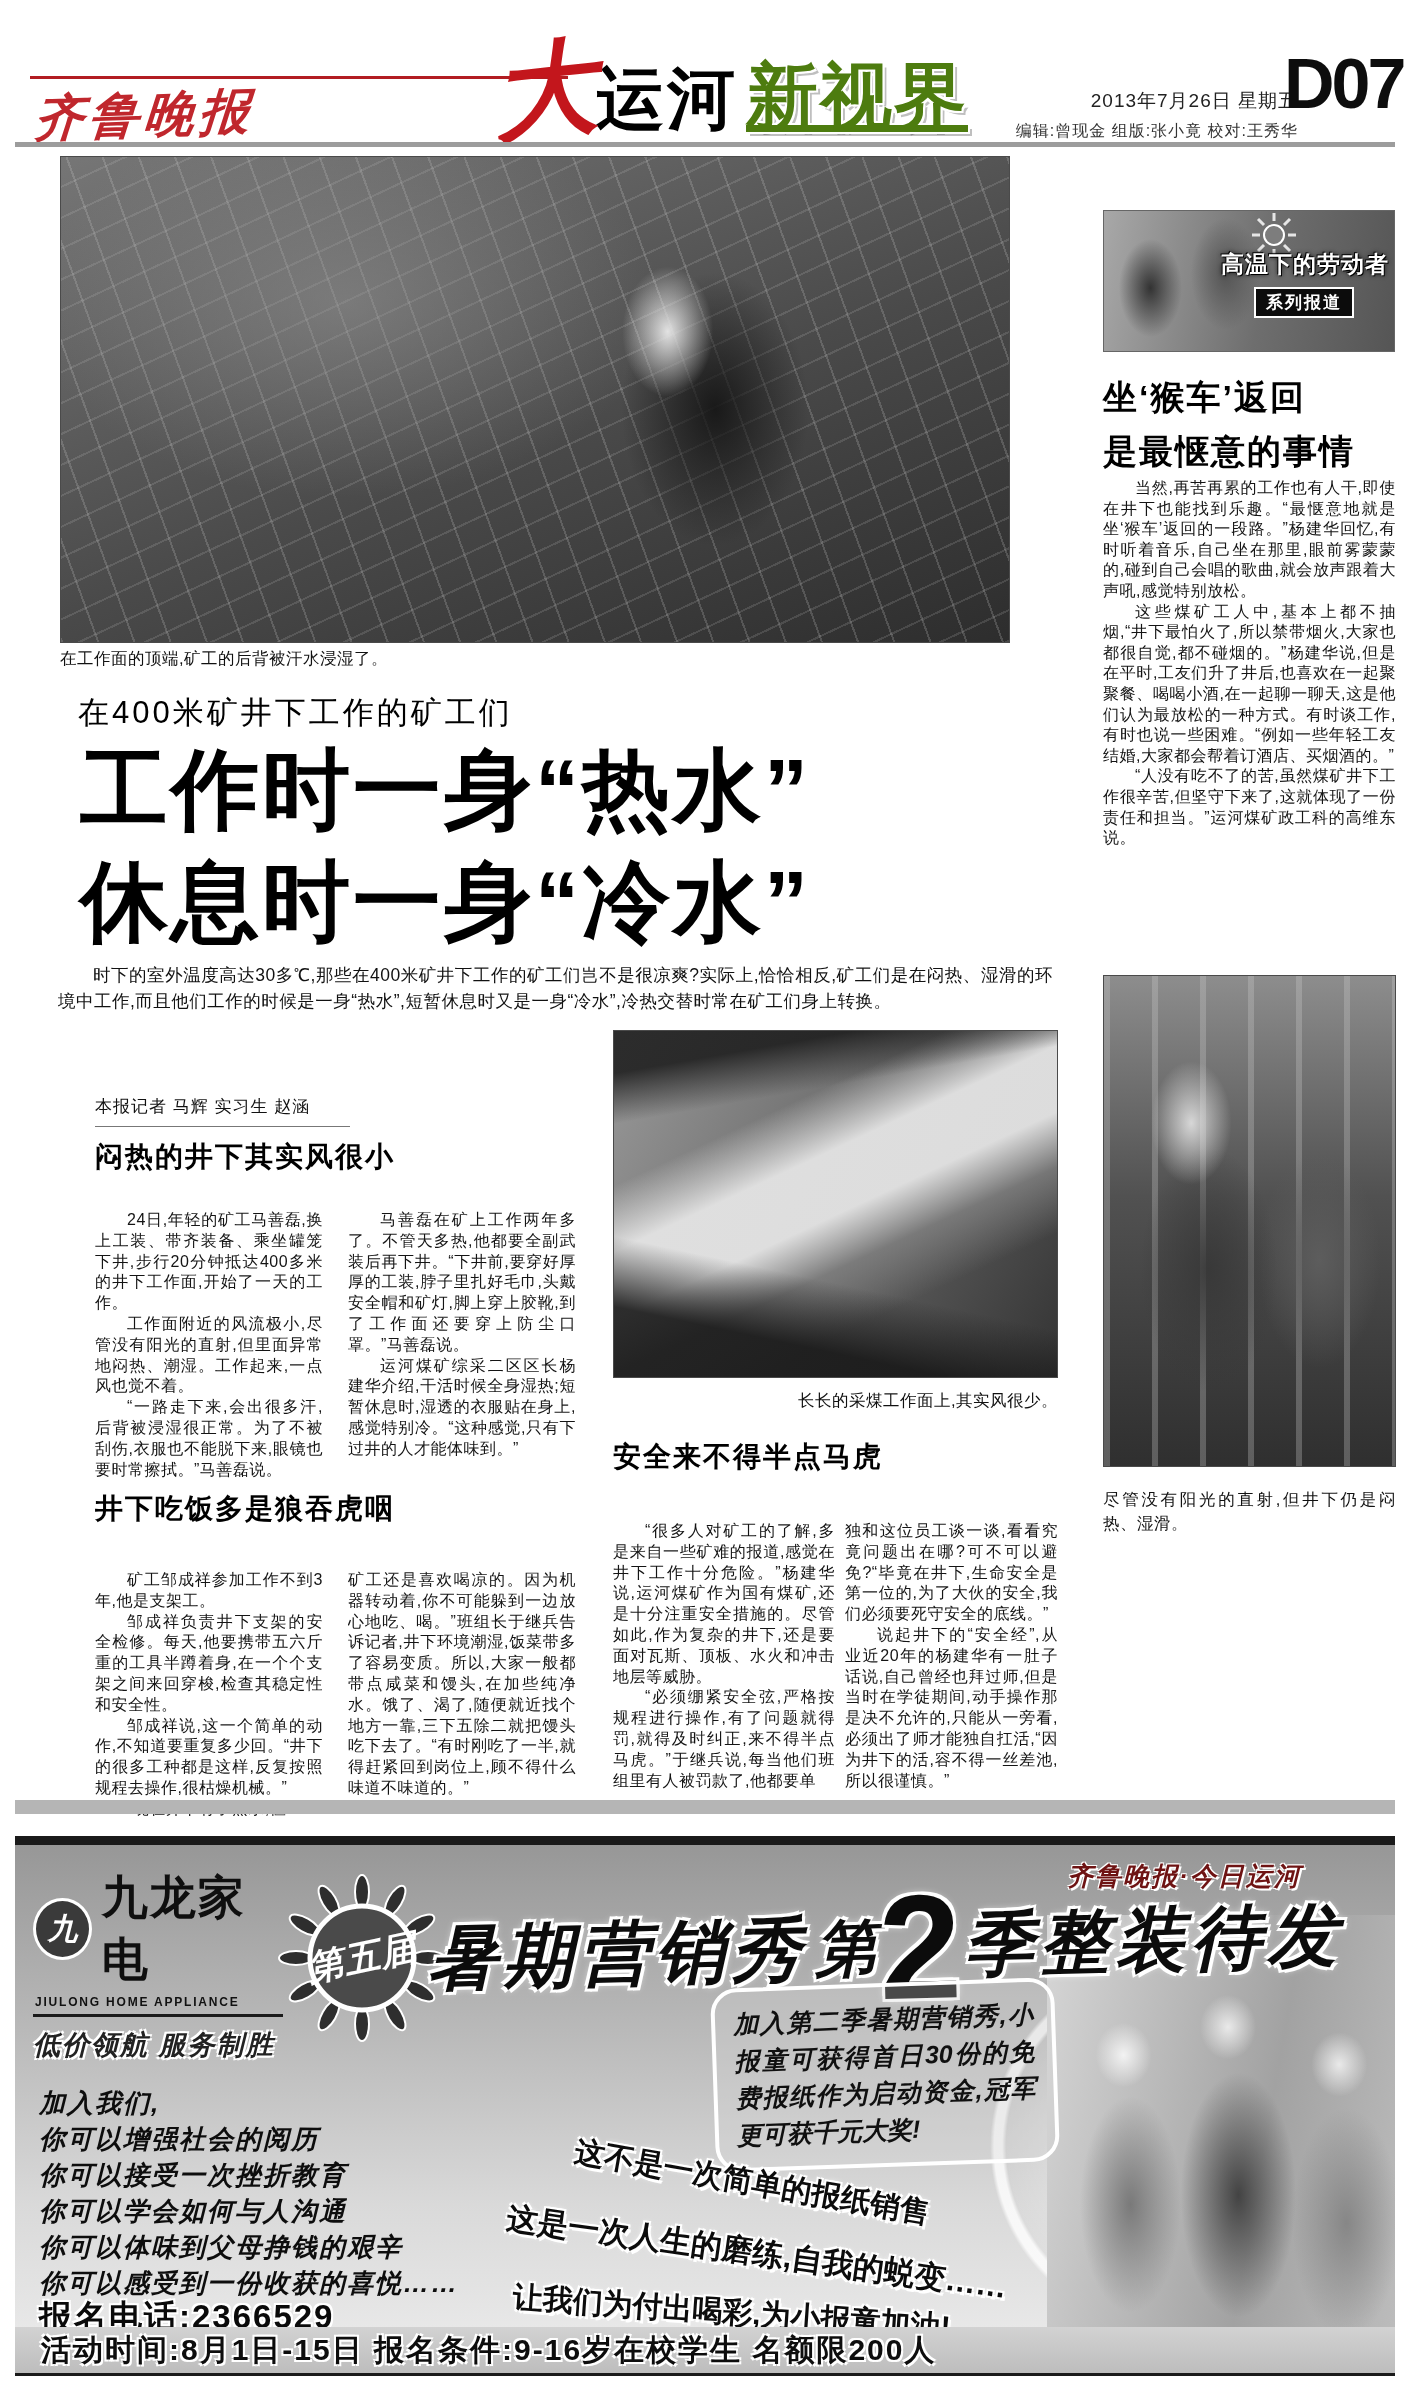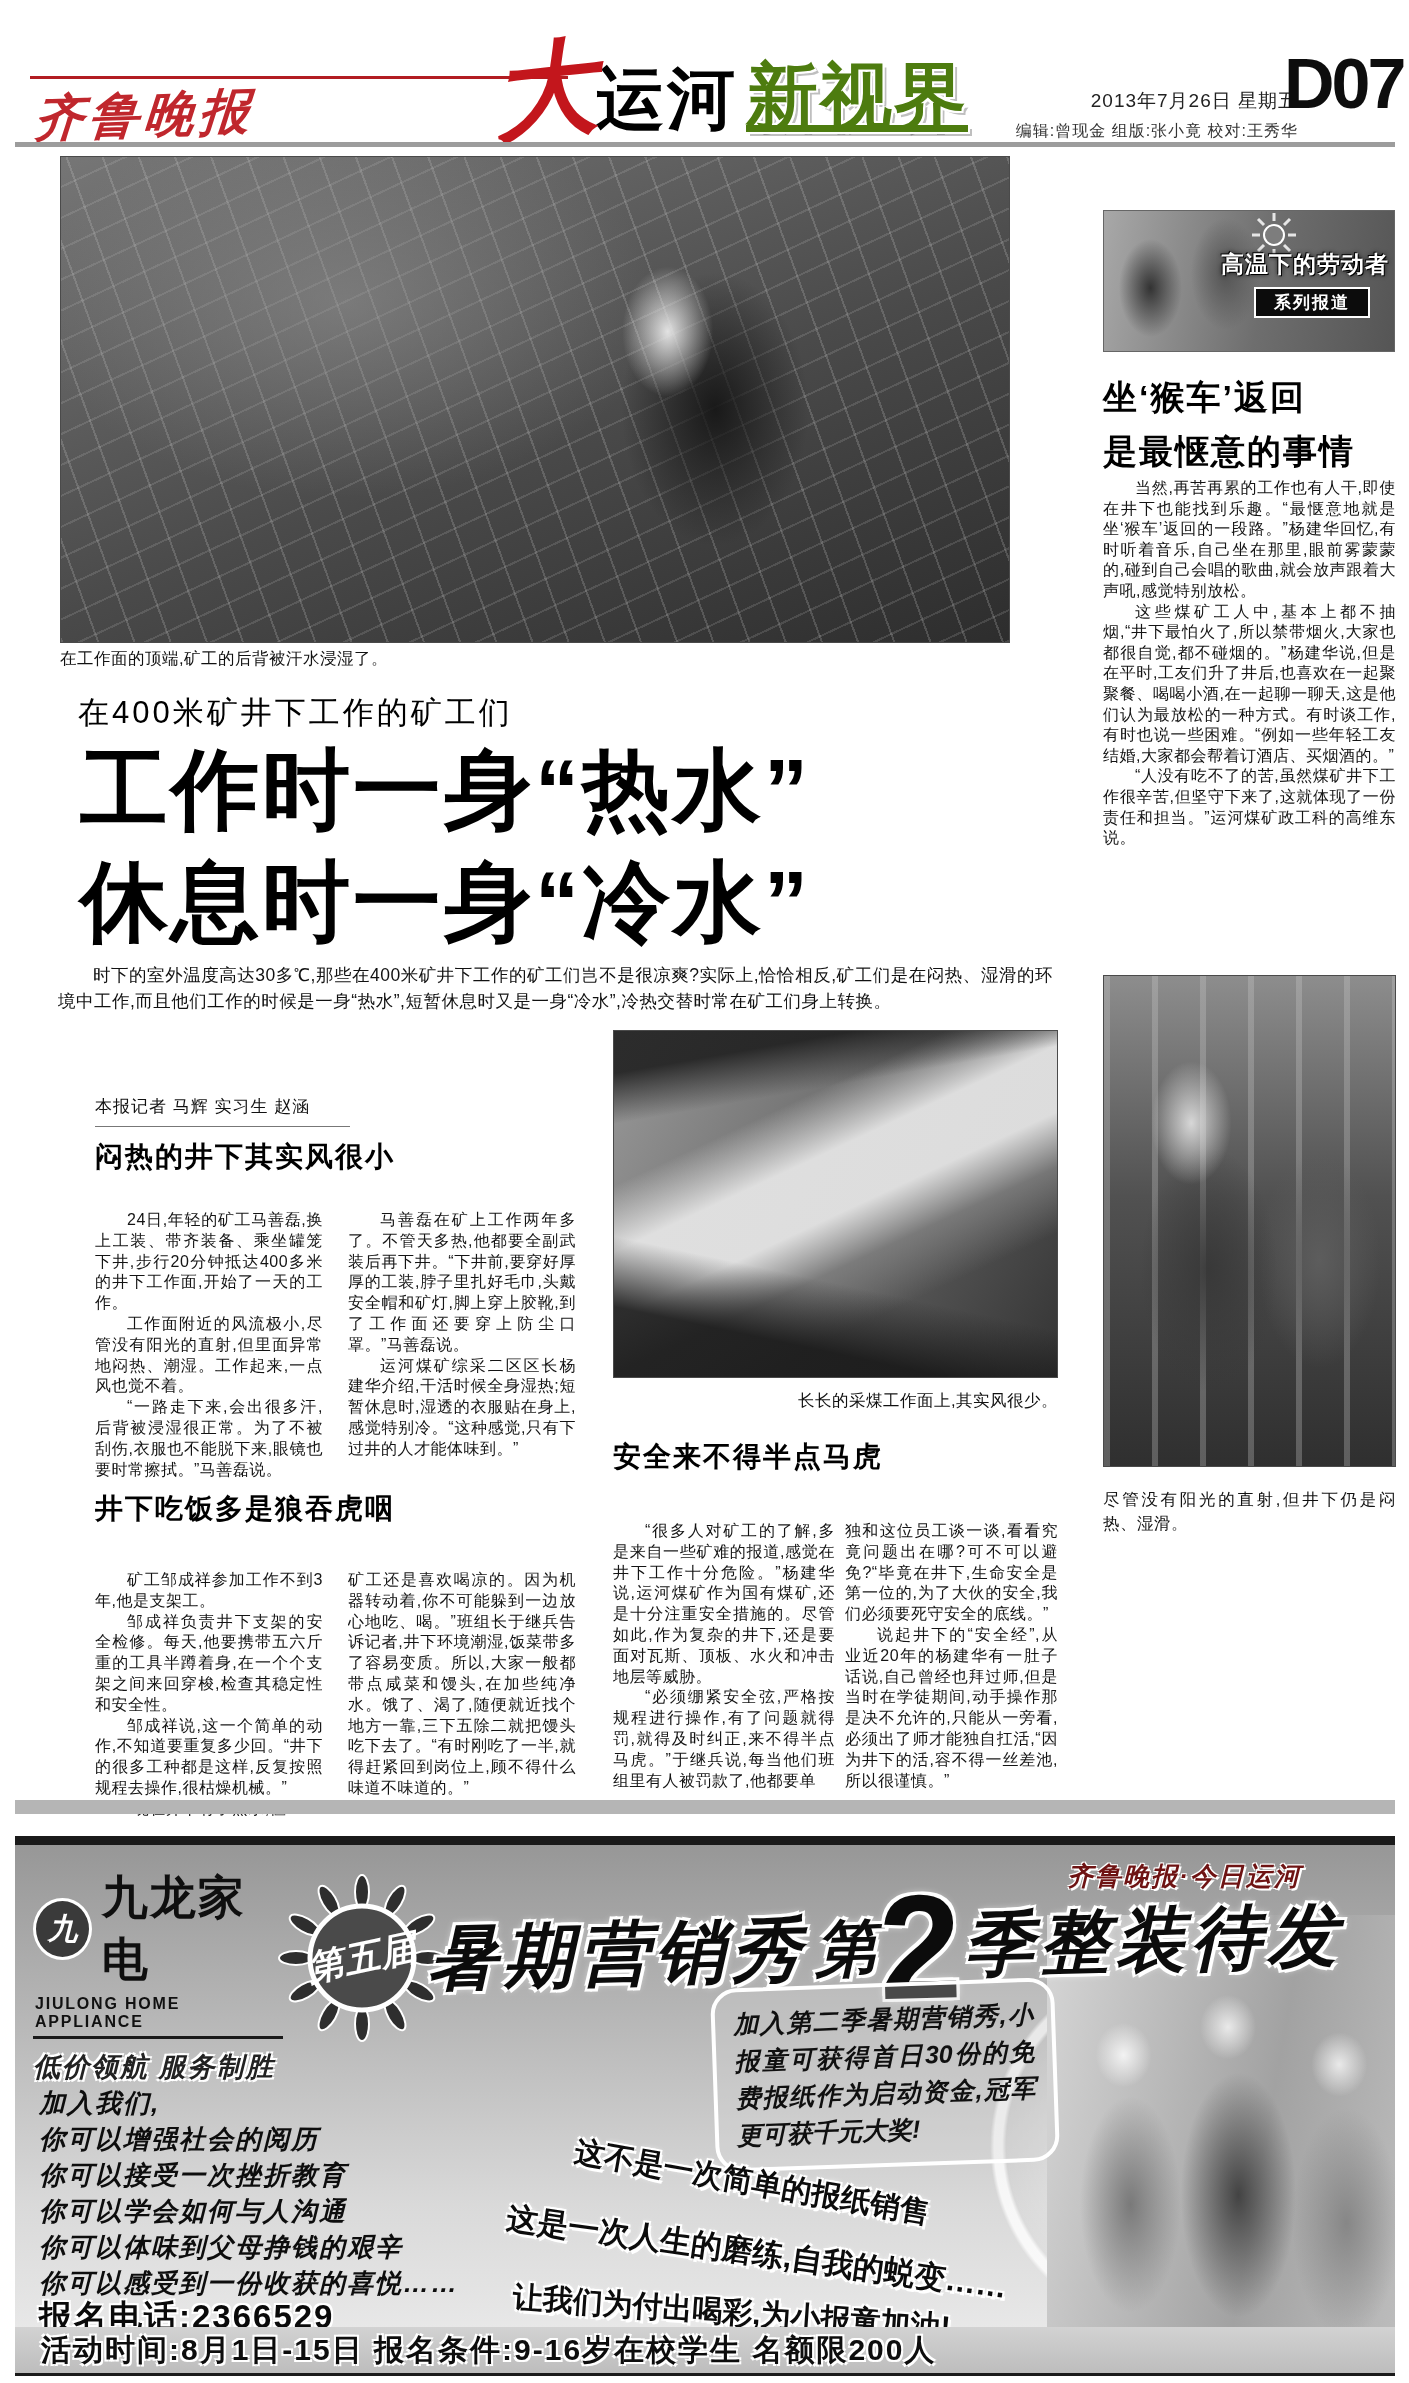--- a/index.html
+++ b/index.html
@@ -77,21 +77,21 @@
 
   
   .sb-banner{left:1103px;top:210px;width:292px;height:142px;border:1px solid #666;box-sizing:border-box;
     background:
       radial-gradient(ellipse 45px 70px at 16% 55%, rgba(40,40,40,.9), transparent 70%),
       radial-gradient(ellipse 50px 80px at 42% 45%, rgba(80,80,80,.9), transparent 70%),
       linear-gradient(100deg,#a8a8a8,#6e6e6e 55%,#555);}
   .sb-banner-title{position:absolute;right:5px;top:38px;color:#fff;font-size:23px;font-weight:900;
     letter-spacing:1px;text-shadow:1px 1px 0 #000,-1px -1px 0 #000,0 0 5px #000;}
   .sb-banner-sub{position:absolute;left:150px;top:76px;background:#0c0c0c;border:2px solid #fff;
-    color:#fff;font-size:17px;font-weight:bold;padding:2px 18px;letter-spacing:2px;}
+    color:#fff;font-size:17px;font-weight:bold;padding:2px 10px;letter-spacing:2px;}
   .sb-sun{position:absolute;left:148px;top:2px;}
   .sb-head{left:1103px;top:370px;font-size:34px;font-weight:800;line-height:54px;color:#000;
     letter-spacing:2px;white-space:nowrap;}
   .sb-body{left:1103px;top:478px;width:293px;font-size:16px;line-height:20.6px;
     text-align:justify;letter-spacing:.5px;color:#141414;}
   .sb-body p{margin:0;text-indent:2em;}
 
   
   .divider-bar{left:15px;top:1800px;width:1380px;height:14px;background:#b5b5b5;}
   .ad{left:15px;top:1836px;width:1380px;height:540px;box-sizing:border-box;
@@ -99,21 +99,21 @@
     background:
       radial-gradient(circle 170px at 84% 57%, rgba(255,255,255,.55), rgba(255,255,255,.2) 70%, transparent 100%),
       radial-gradient(circle at 84% 57%, transparent 168px, rgba(255,255,255,.8) 172px, rgba(255,255,255,.8) 180px, transparent 184px),
       linear-gradient(180deg,#979797,#b6b6b6 32%,#d9d9d9 68%,#ededed);}
   .ad .rel{position:absolute;}
   .brand{left:18px;top:22px;width:250px;}
   .brand-row{display:flex;align-items:center;gap:10px;}
   .brand-circle{width:56px;height:56px;border-radius:50%;background:#3a3a3a;border:3px solid #fff;
     color:#fff;font-size:30px;font-style:italic;font-weight:bold;display:flex;align-items:center;justify-content:center;}
   .brand-name{font-size:46px;font-weight:900;color:#0f0f0f;letter-spacing:2px;}
-  .brand-en{display:block;font-size:16px;font-weight:bold;letter-spacing:1.8px;color:#111;
+  .brand-en{display:block;font-size:12px;font-weight:bold;letter-spacing:1.8px;color:#111;
     border-bottom:3px solid #1a1a1a;padding:4px 0 5px 2px;}
   .brand-slogan{display:block;margin-top:10px;font-size:27px;font-weight:900;font-style:italic;color:#222;
     letter-spacing:2px;text-shadow:-2px -2px 0 #fff,2px -2px 0 #fff,-2px 2px 0 #fff,2px 2px 0 #fff;}
   .sunbadge{left:262px;top:28px;width:170px;height:170px;}
   .sunbadge-label{position:absolute;left:0;top:0;width:170px;height:170px;display:flex;align-items:center;
     justify-content:center;color:#fff;font-size:36px;font-weight:bold;font-style:italic;
     transform:rotate(-12deg);letter-spacing:1px;}
   .ad-title{left:412px;top:48px;display:flex;align-items:center;transform:rotate(-1.5deg);
     font-weight:900;color:#0c0c0c;white-space:nowrap;
     text-shadow:-3px -3px 0 #fff,3px -3px 0 #fff,-3px 3px 0 #fff,3px 3px 0 #fff,0 0 8px #fff;}

